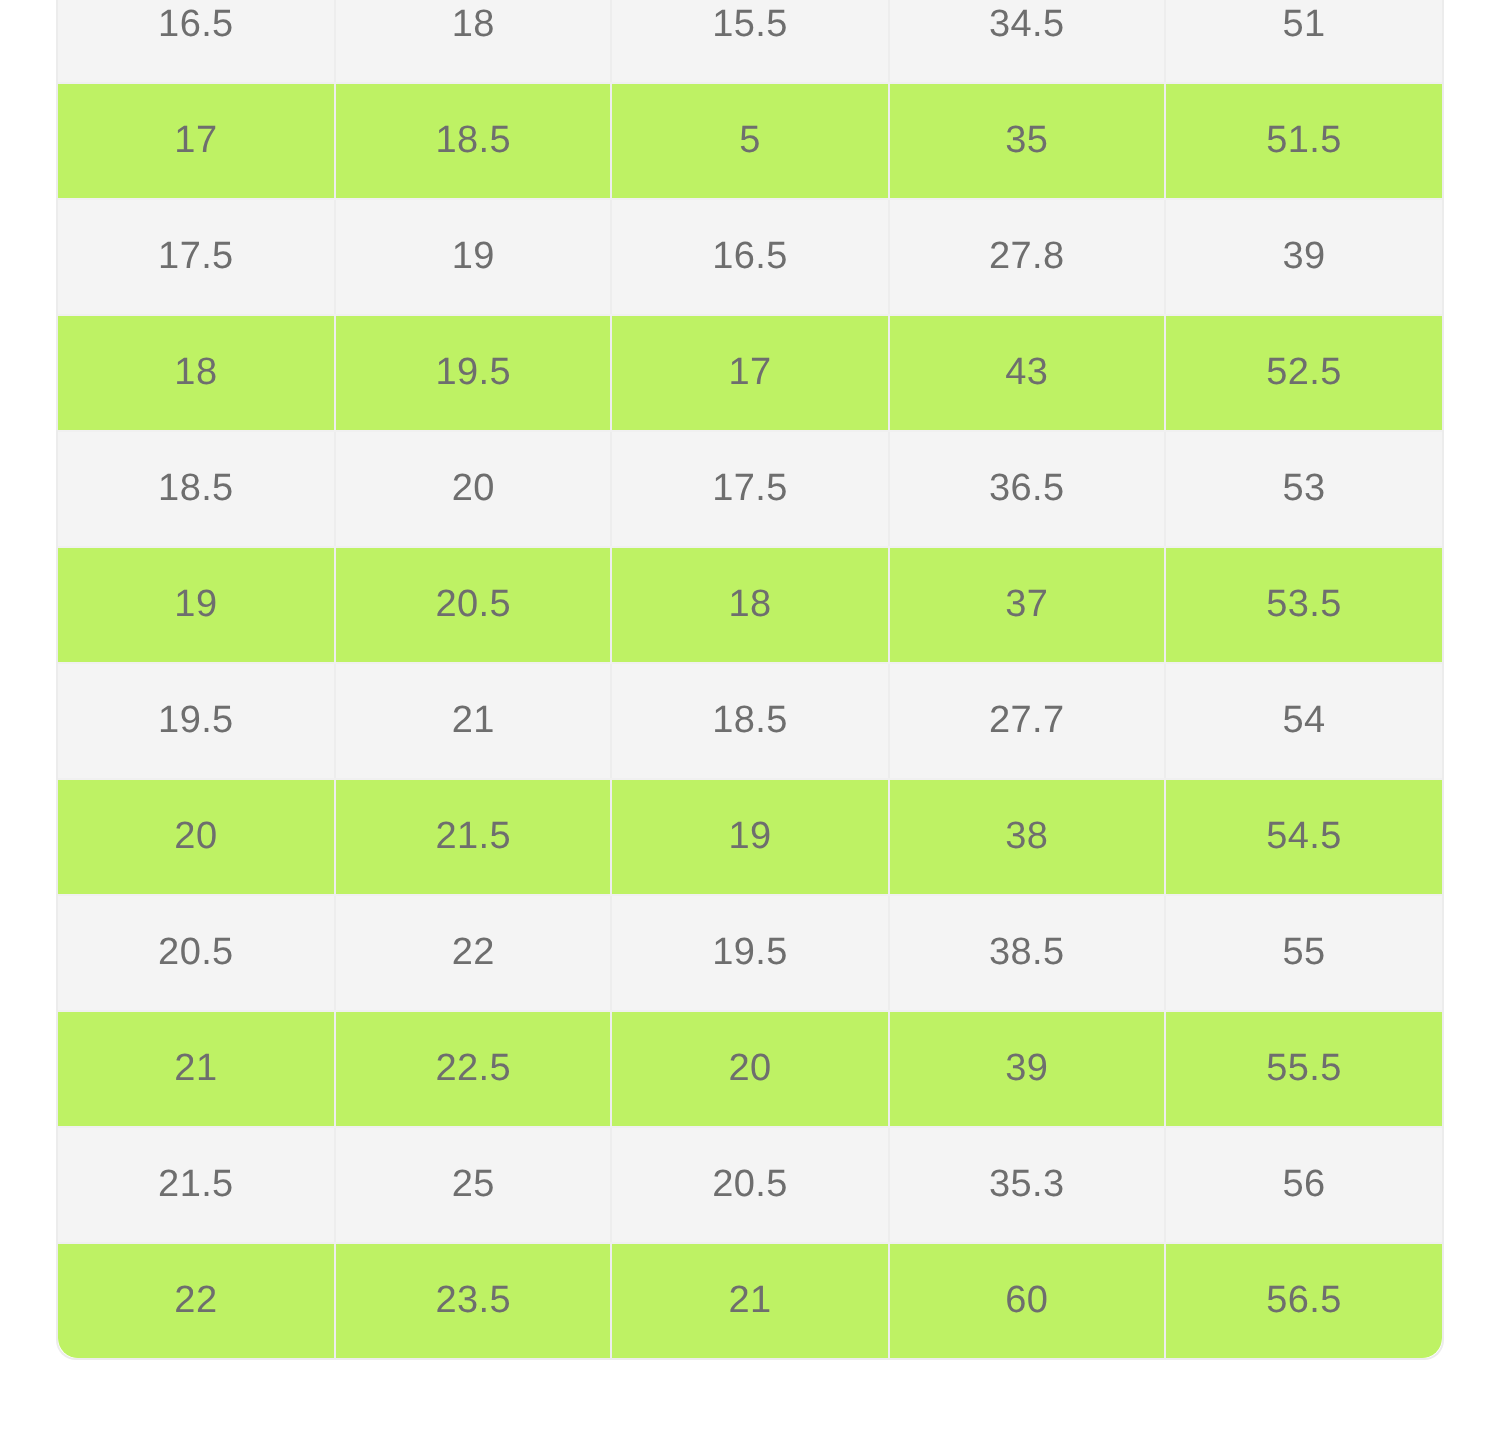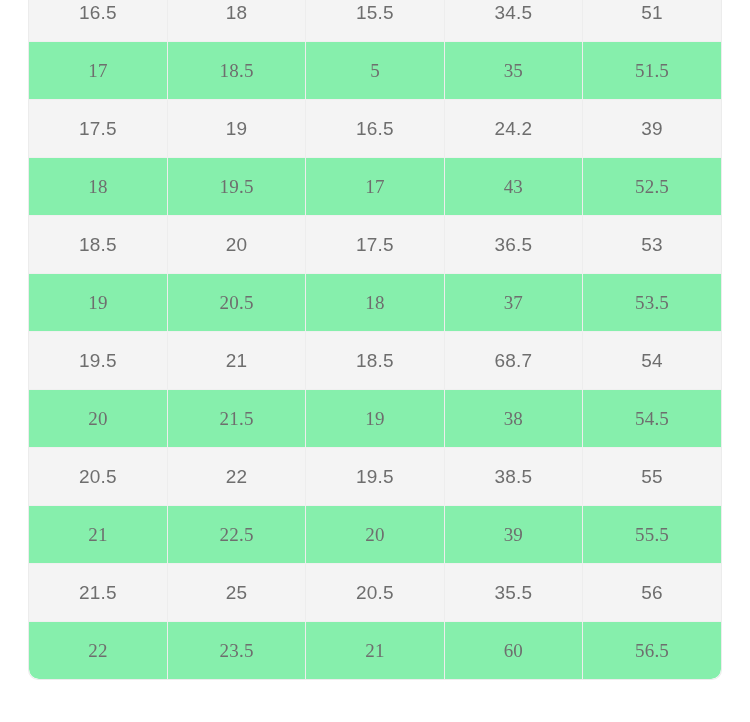--- a/index.html
+++ b/index.html
@@ -69,22 +69,21 @@
 
   table.size-table tr:last-child td {
     border-bottom: none;
   }
 
   
   table.size-table tr.stripe td {
     background: #f4f4f4;
   }
   table.size-table tr.plain td {
-    background: #86efac;
-    font-family: Liberation Serif, serif;
+    background: #bef264;
   }
 
   
   table.size-table tr:last-child td:first-child {
     border-bottom-left-radius: 10px;
   }
   table.size-table tr:last-child td:last-child {
     border-bottom-right-radius: 10px;
   }
 </style>
@@ -114,21 +113,21 @@
             <td>17</td>
             <td>18.5</td>
             <td>5</td>
             <td>35</td>
             <td>51.5</td>
           </tr>
           <tr class="stripe">
             <td>17.5</td>
             <td>19</td>
             <td>16.5</td>
-            <td>24.2</td>
+            <td>27.8</td>
             <td>39</td>
           </tr>
           <tr class="plain">
             <td>18</td>
             <td>19.5</td>
             <td>17</td>
             <td>43</td>
             <td>52.5</td>
           </tr>
           <tr class="stripe">
@@ -142,21 +141,21 @@
             <td>19</td>
             <td>20.5</td>
             <td>18</td>
             <td>37</td>
             <td>53.5</td>
           </tr>
           <tr class="stripe">
             <td>19.5</td>
             <td>21</td>
             <td>18.5</td>
-            <td>68.7</td>
+            <td>27.7</td>
             <td>54</td>
           </tr>
           <tr class="plain">
             <td>20</td>
             <td>21.5</td>
             <td>19</td>
             <td>38</td>
             <td>54.5</td>
           </tr>
           <tr class="stripe">
@@ -170,21 +169,21 @@
             <td>21</td>
             <td>22.5</td>
             <td>20</td>
             <td>39</td>
             <td>55.5</td>
           </tr>
           <tr class="stripe">
             <td>21.5</td>
             <td>25</td>
             <td>20.5</td>
-            <td>35.5</td>
+            <td>35.3</td>
             <td>56</td>
           </tr>
           <tr class="plain">
             <td>22</td>
             <td>23.5</td>
             <td>21</td>
             <td>60</td>
             <td>56.5</td>
           </tr>
         </tbody>

